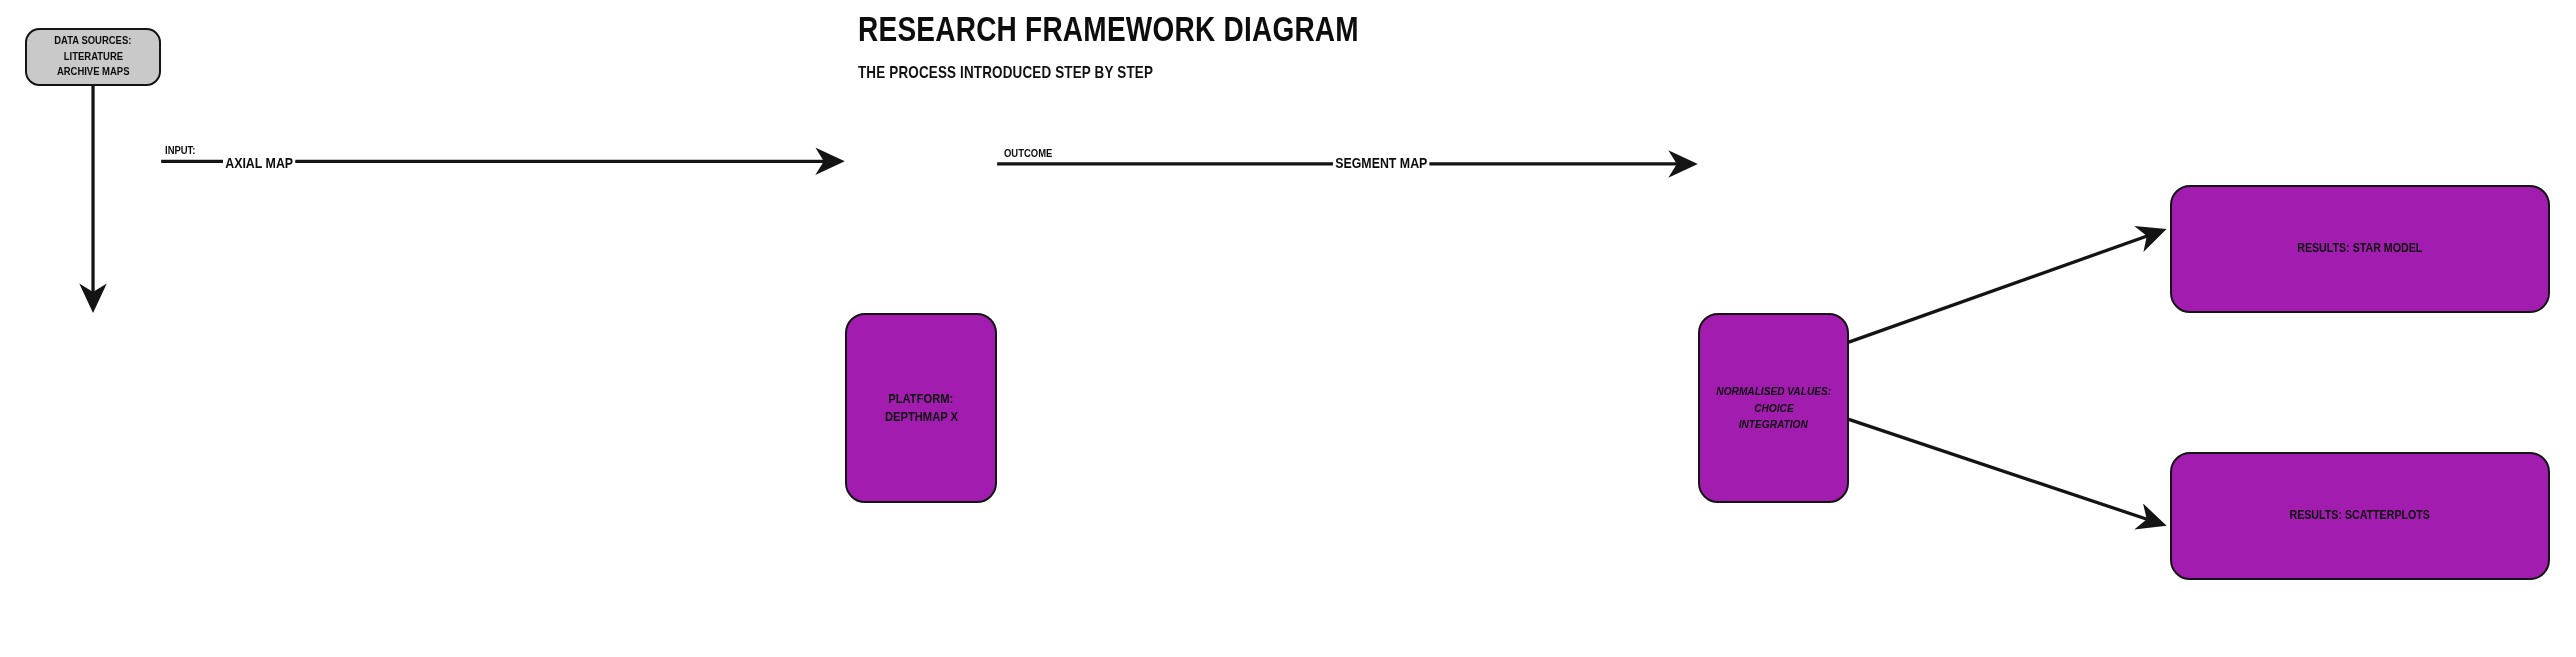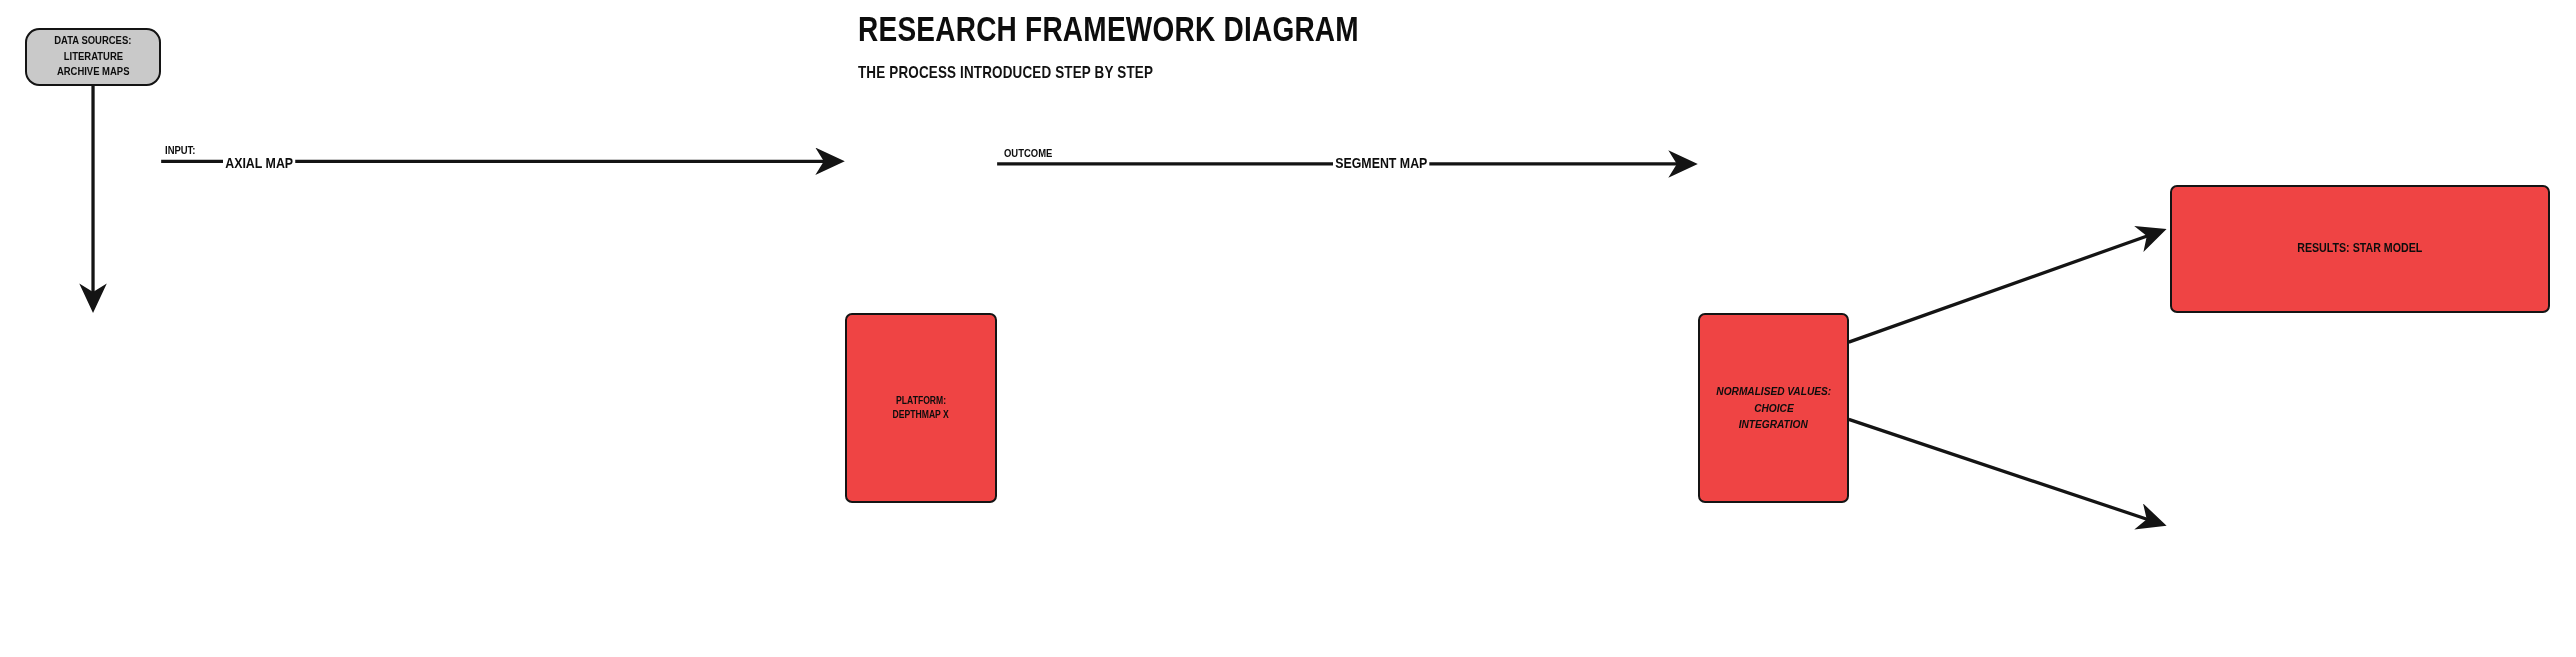--- a/index.html
+++ b/index.html
@@ -57,22 +57,22 @@
     transform: scaleX(0.82);
     transform-origin: left top;
     white-space: nowrap;
   }
 
   
   .node {
     position: absolute;
     box-sizing: border-box;
     border: 2.6px solid #141414;
-    border-radius: 7px;
-    background: #ef4444;
+    border-radius: 20px;
+    background: #a21caf;
     display: flex;
     flex-direction: column;
     align-items: center;
     justify-content: center;
     text-align: center;
     color: #0d0d0d;
     font-weight: 700;
     line-height: 1.42;
     padding: 3.9px 6.6px;
   }
@@ -90,21 +90,21 @@
     left: 25px;  top: 27.5px;  width: 136px;  height: 58px;
     font-size: 11px;
     border-radius: 14.4px;
   }
   #node-milestone {
     left: 25px;  top: 313px;  width: 136px;  height: 92px;
     font-size: 11px;
   }
   #node-platform {
     left: 845px;  top: 313px;  width: 152px;  height: 190px;
-    font-size: 10px;
+    font-size: 13px;
   }
   #node-normalised {
     left: 1698px;  top: 313px;  width: 151px;  height: 190px;
     font-size: 11.8px;
     font-style: italic;
   }
   #node-star {
     left: 2170px;  top: 185px;  width: 380px;  height: 128px;
     font-size: 12.4px;
   }
@@ -179,20 +179,23 @@
   <div class="node" id="node-normalised">
     <span class="line">NORMALISED VALUES:</span>
     <span class="line">CHOICE</span>
     <span class="line">INTEGRATION</span>
   </div>
 
   <div class="node" id="node-star">
     <span class="line">RESULTS: STAR MODEL</span>
   </div>
 
+  <div class="node" id="node-scatter">
+    <span class="line">RESULTS: SCATTERPLOTS</span>
+  </div>
 
   <div class="edge-label" id="label-input">INPUT:</div>
   <div class="edge-label" id="label-axial">AXIAL MAP</div>
   <div class="edge-label" id="label-outcome">OUTCOME</div>
   <div class="edge-label" id="label-segment">SEGMENT MAP</div>
 
 </div>
 
 
 </body></html>

